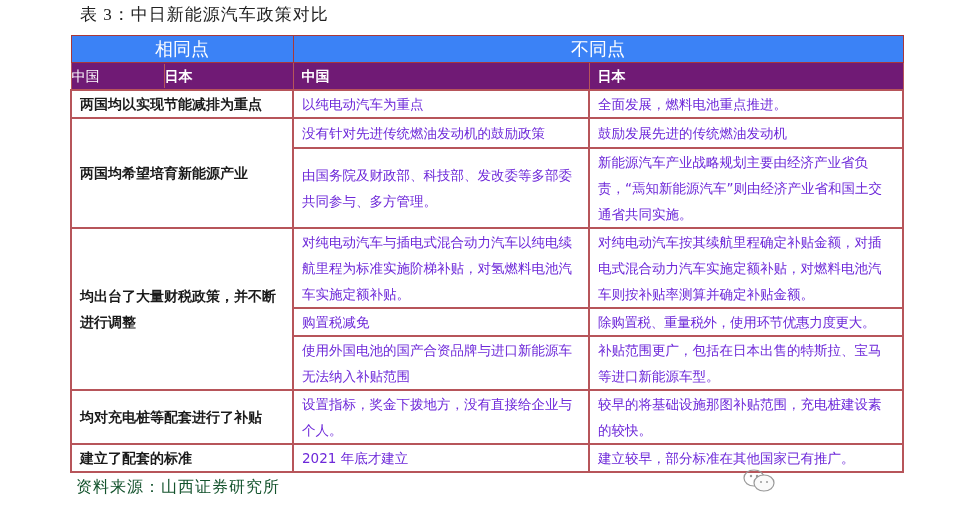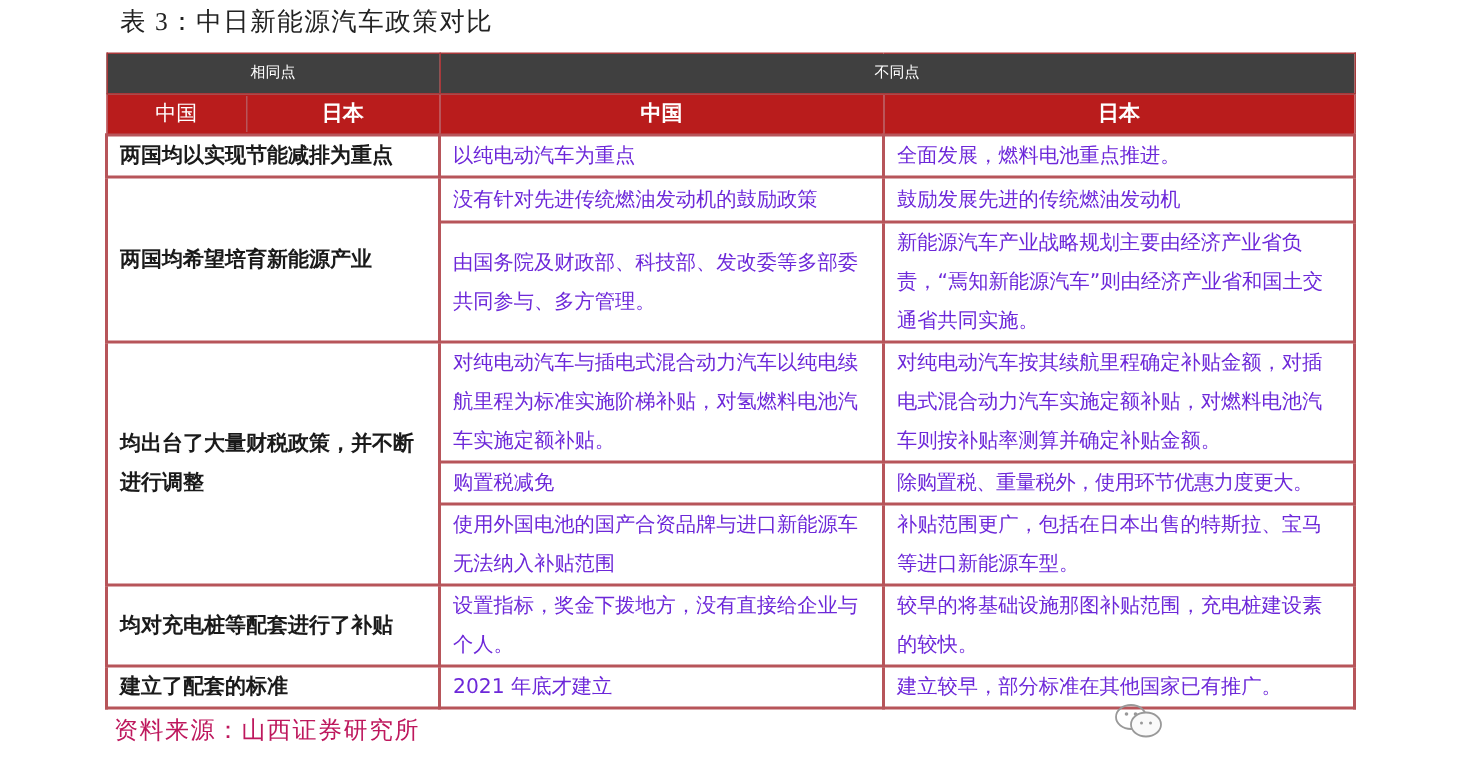--- a/index.html
+++ b/index.html
@@ -3,26 +3,26 @@
 <meta charset="utf-8">
 <style>
   html, body { margin:0; padding:0; background:#ffffff; }
   body { width:980px; height:518px; position:relative; overflow:hidden;
          font-family:"DejaVu Sans","Liberation Sans",sans-serif; color:#1a1a1a; }
   .title { position:absolute; left:80px; top:3px; font-size:17px; line-height:24px;
            font-family:Liberation Serif, serif; color:#222; letter-spacing:1px; }
   table.cmp { position:absolute; left:70px; top:35px; width:832px; border-collapse:collapse;
               table-layout:fixed; font-size:13.5px; }
   table.cmp td { border:2px solid #b7555a; padding:0 8px; vertical-align:middle; line-height:26px; }
-  tr.h1 td { background:#404040; color:#fff; height:24px; text-align:center; font-size:10px; border-color:#a8383a; border-width:1px; }
-  tr.h2 td { background:#b91c1c; color:#fff; height:24px; text-align:center; font-size:14px; border-color:#b7555a; border-width:1px;}
+  tr.h1 td { background:#3b82f6; color:#fff; height:24px; text-align:center; font-size:18px; border-color:#a8383a; border-width:1px; }
+  tr.h2 td { background:#701a75; color:#fff; height:24px; text-align:left; font-size:14px; border-color:#b7555a; border-width:1px;}
   tr.h2 td.bold { font-weight:bold; }
   td.same { font-weight:bold; font-size:14px; padding-left:9px; }
   td.cn, td.jp { color:#6d28d9; }
-  .source { position:absolute; left:76px; top:475px; font-size:16px; line-height:24px; color:#be185d;
+  .source { position:absolute; left:76px; top:475px; font-size:16px; line-height:24px; color:#14532d;
             font-family:"DejaVu Sans","Liberation Serif",serif; letter-spacing:1px; }
   .watermark { position:absolute; left:742px; top:463px; height:34px; display:flex; align-items:center;
                color:#f2f2f2; font-size:24px; letter-spacing:1px;
                text-shadow:0 0 1px #777, 0 0 1px #777; }
   .wm-icon { width:34px; height:26px; margin-right:8px; position:relative; }
 </style>
 </head>
 <body>
 
 <div class="title">表 3：中日新能源汽车政策对比</div>

